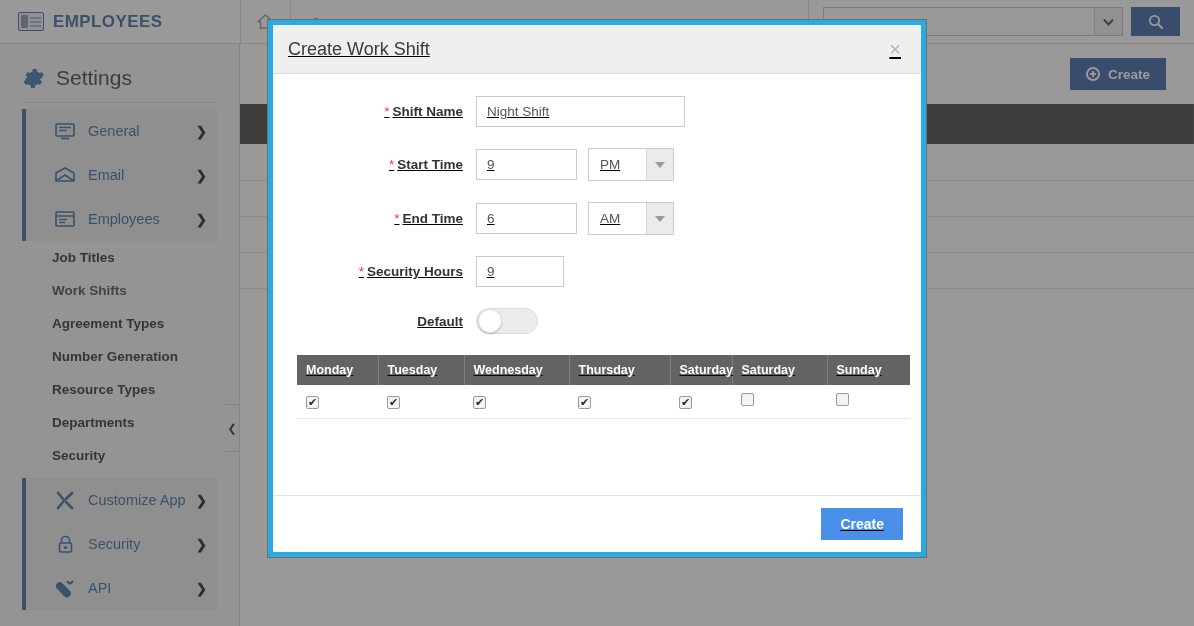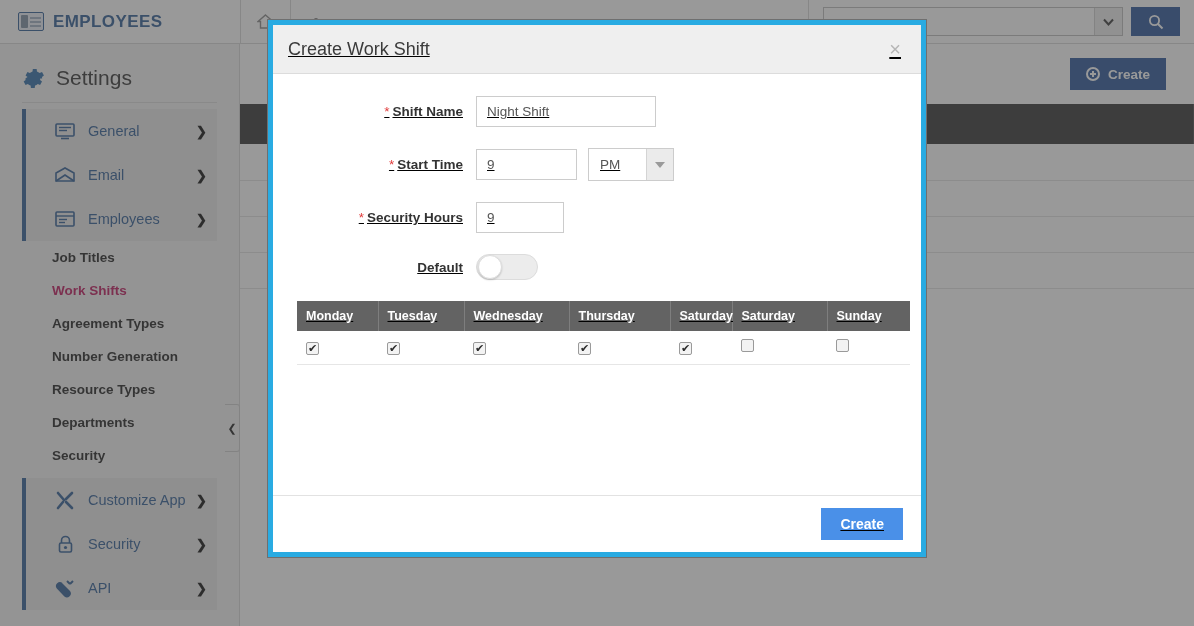--- a/index.html
+++ b/index.html
@@ -84,21 +84,21 @@
     color: #2f5d95; font-size: 14.5px; position: relative;
   }
   .nav-group .chev {
     position: absolute; right: 10px; color: #111; font-weight: bold; font-size: 13px;
   }
   .nav-group .gicon { width: 22px; height: 20px; display:flex; align-items:center; justify-content:center; }
   .nav-child {
     height: 33px; display: flex; align-items: center;
     padding-left: 52px; font-size: 13.5px; font-weight: bold; color: #222; text-align: center;
   }
-  .nav-child.active { color: #be185d; }
+  .nav-child.active { color: #404040; }
   #sidebar-collapse {
     position: absolute; left: 225px; top: 404px;
     width: 15px; height: 48px;
     background: #f4f4f4; border: 1px solid #cfcfcf; border-left: none;
     border-radius: 0 3px 3px 0;
     display: flex; align-items: center; justify-content: center;
     font-size: 11px; color: #222;
   }
 
   
@@ -182,21 +182,21 @@
     width: 179px; text-align: right; padding-right: 13px;
     font-size: 13.5px; font-weight: bold; color: #333;
     white-space: nowrap;
   }
   .req { color: #e03a3a; font-weight: normal; margin-right: 3px; }
   .finput {
     border: 1px solid #cccccc; background: #fff; height: 31px;
     font-size: 13.5px; color: #555; padding: 0 10px;
     display: flex; align-items: center;
   }
-  .finput.w-shiftname { width: 180px; }
+  .finput.w-shiftname { width: 209px; }
   .finput.w-time { width: 101px; }
   .finput.w-hours { width: 88px; }
   .ampm {
     margin-left: 11px; width: 86px; height: 33px;
     border: 1px solid #cccccc; background: #fff;
     display: flex; align-items: center; justify-content: space-between;
     font-size: 13.5px; color: #555;
   }
   .ampm .val { padding-left: 11px; }
   .ampm .caret-box {
@@ -526,20 +526,34 @@
         <span>9</span>
       </div>
       <div class="ampm">
         <span class="val">PM</span>
         <span class="caret-box">
             <span class="caret"></span>
           </span>
       </div>
     </div>
 
+    <div class="frow">
+      <div class="flabel">
+        <span class="req">*</span><span>End Time</span>
+      </div>
+      <div class="finput w-time">
+        <span>6</span>
+      </div>
+      <div class="ampm">
+        <span class="val">AM</span>
+        <span class="caret-box">
+            <span class="caret"></span>
+          </span>
+      </div>
+    </div>
 
     <div class="frow">
       <div class="flabel">
         <span class="req">*</span><span>Security Hours</span>
       </div>
       <div class="finput w-hours">
         <span>9</span>
       </div>
     </div>
 

